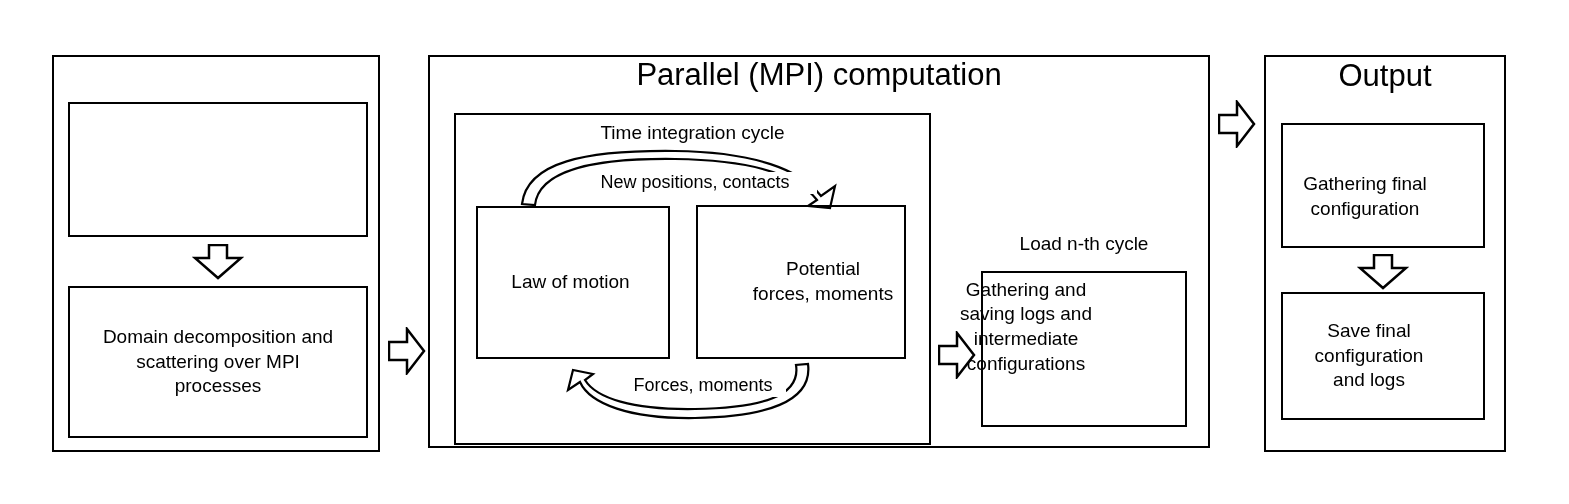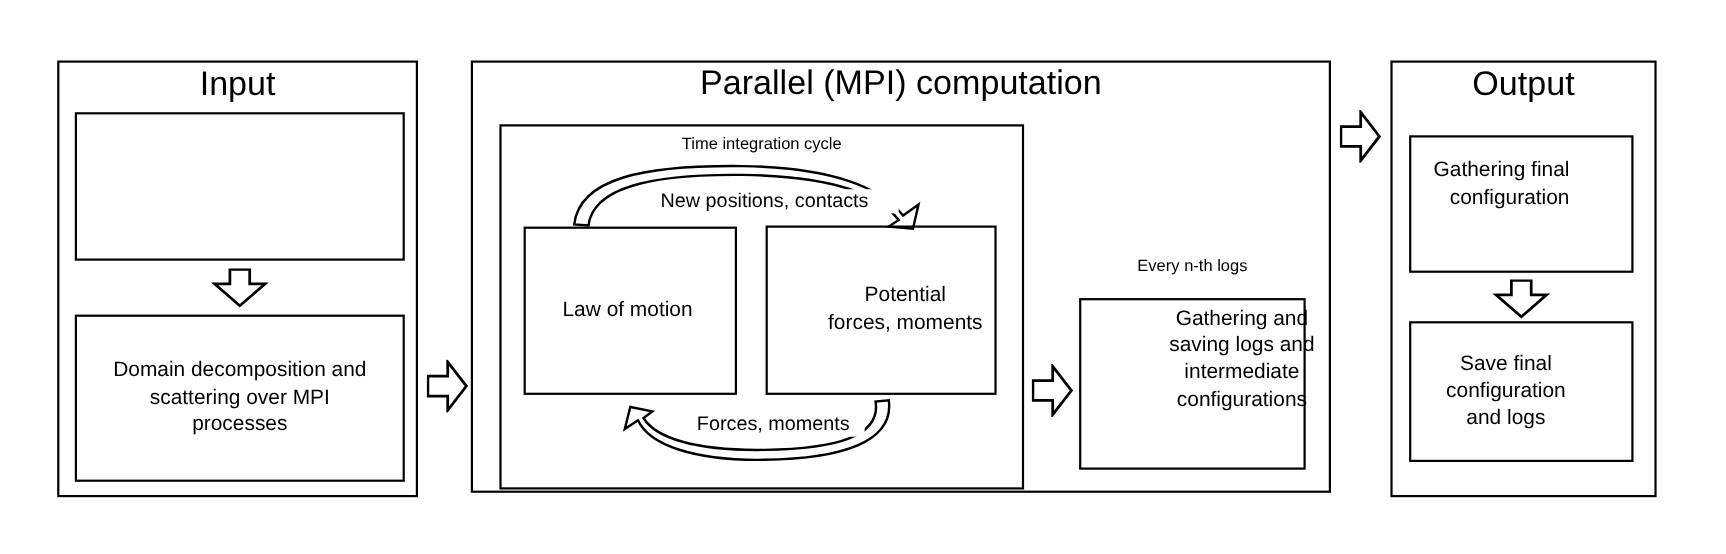--- a/index.html
+++ b/index.html
@@ -41,21 +41,21 @@
     font-size: 19px;
     line-height: 1.30;
     color: #000000;
     box-sizing: border-box;
     padding: 0 6px;
     white-space: pre-line;
   }
   .sub-label {
     position: absolute;
     text-align: center;
-    font-size: 15px;
+    font-size: 19px;
     line-height: 1.2;
     white-space: nowrap;
     color: #000000;
   }
   .arrow-label {
     position: absolute;
     text-align: center;
     font-size: 18px;
     line-height: 1.2;
     white-space: nowrap;
@@ -71,21 +71,20 @@
     pointer-events: none;
   }
 </style>
 </head>
 <body>
 
 <div id="canvas">
 
   <div class="box" style="left:52px; top:55px; width:328px; height:397px;"></div>
 
-  <div class="section-title" style="left:52px; top:60px; width:328px;">Input</div>
 
   <div class="box" style="left:68px; top:102px; width:300px; height:135px;"></div>
 
   <div class="blockarrow" style="left:192px; top:244px; width:52px; height:36px;">
     <svg width="52" height="36" viewBox="0 0 52 36" xmlns="http://www.w3.org/2000/svg">
       <polygon points="17,1 35,1 35,14 49,14 26,34 3,14 17,14" fill="#ffffff" stroke="#000000" stroke-width="2.5" stroke-linejoin="miter"></polygon>
     </svg>
   </div>
 
   <div class="box" style="left:68px; top:286px; width:300px; height:152px;"></div>
@@ -130,40 +129,40 @@
     </svg>
   </div>
   <div class="arrow-label" style="left:620px; top:375px; width:160px;">Forces, moments</div>
 
   <div class="blockarrow" style="left:938px; top:331px; width:38px; height:48px;">
     <svg width="38" height="48" viewBox="0 0 38 48" xmlns="http://www.w3.org/2000/svg">
       <polygon points="1,15 19,15 19,2 36,24 19,46 19,33 1,33" fill="#ffffff" stroke="#000000" stroke-width="2.5" stroke-linejoin="miter"></polygon>
     </svg>
   </div>
 
-  <div class="sub-label" style="left:981px; top:233px; width:206px;">Every n-th logs</div>
+  <div class="sub-label" style="left:981px; top:233px; width:206px;">Load n-th cycle</div>
 
   <div class="box" style="left:981px; top:271px; width:206px; height:156px;"></div>
-  <div class="cell-text" style="left:1026px; top:271px; width:206px; height:112px;border-radius:31px;">Gathering and
+  <div class="cell-text" style="left:923px; top:271px; width:206px; height:112px;border-radius:31px;">Gathering and
 saving  logs and
 intermediate
 configurations</div>
 
   <div class="blockarrow" style="left:1218px; top:100px; width:38px; height:48px;">
     <svg width="38" height="48" viewBox="0 0 38 48" xmlns="http://www.w3.org/2000/svg">
       <polygon points="1,15 19,15 19,2 36,24 19,46 19,33 1,33" fill="#ffffff" stroke="#000000" stroke-width="2.5" stroke-linejoin="miter"></polygon>
     </svg>
   </div>
 
   <div class="box" style="left:1264px; top:55px; width:242px; height:397px;"></div>
 
   <div class="section-title" style="left:1264px; top:60px; width:242px;">Output</div>
 
   <div class="box" style="left:1281px; top:123px; width:204px; height:125px;"></div>
-  <div class="cell-text" style="left:1281px; top:105px; width:168px; height:125px;text-align:right;">Gathering final
+  <div class="cell-text" style="left:1281px; top:134px; width:168px; height:125px;">Gathering final
 configuration</div>
 
   <div class="blockarrow" style="left:1357px; top:254px; width:52px; height:36px;">
     <svg width="52" height="36" viewBox="0 0 52 36" xmlns="http://www.w3.org/2000/svg">
       <polygon points="17,1 35,1 35,14 49,14 26,34 3,14 17,14" fill="#ffffff" stroke="#000000" stroke-width="2.5" stroke-linejoin="miter"></polygon>
     </svg>
   </div>
 
   <div class="box" style="left:1281px; top:292px; width:204px; height:128px;"></div>
   <div class="cell-text" style="left:1281px; top:292px; width:176px; height:128px;">Save final

